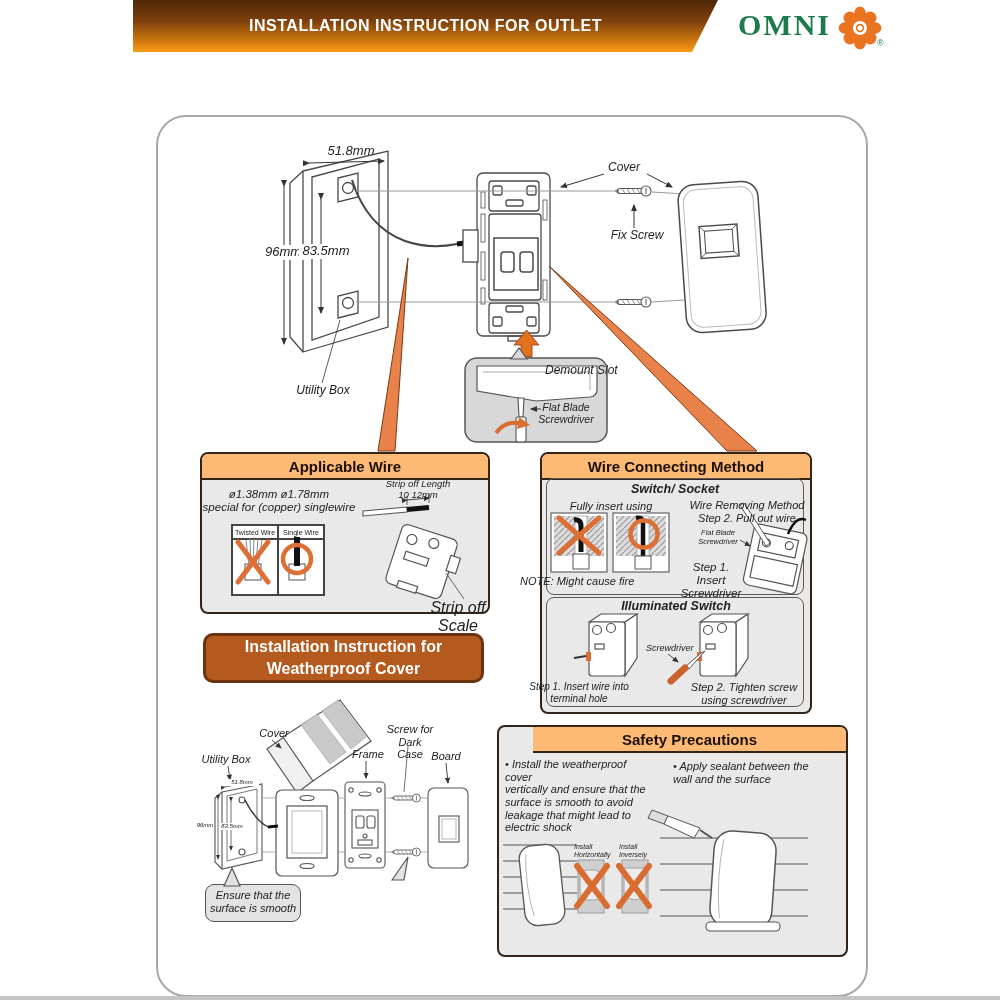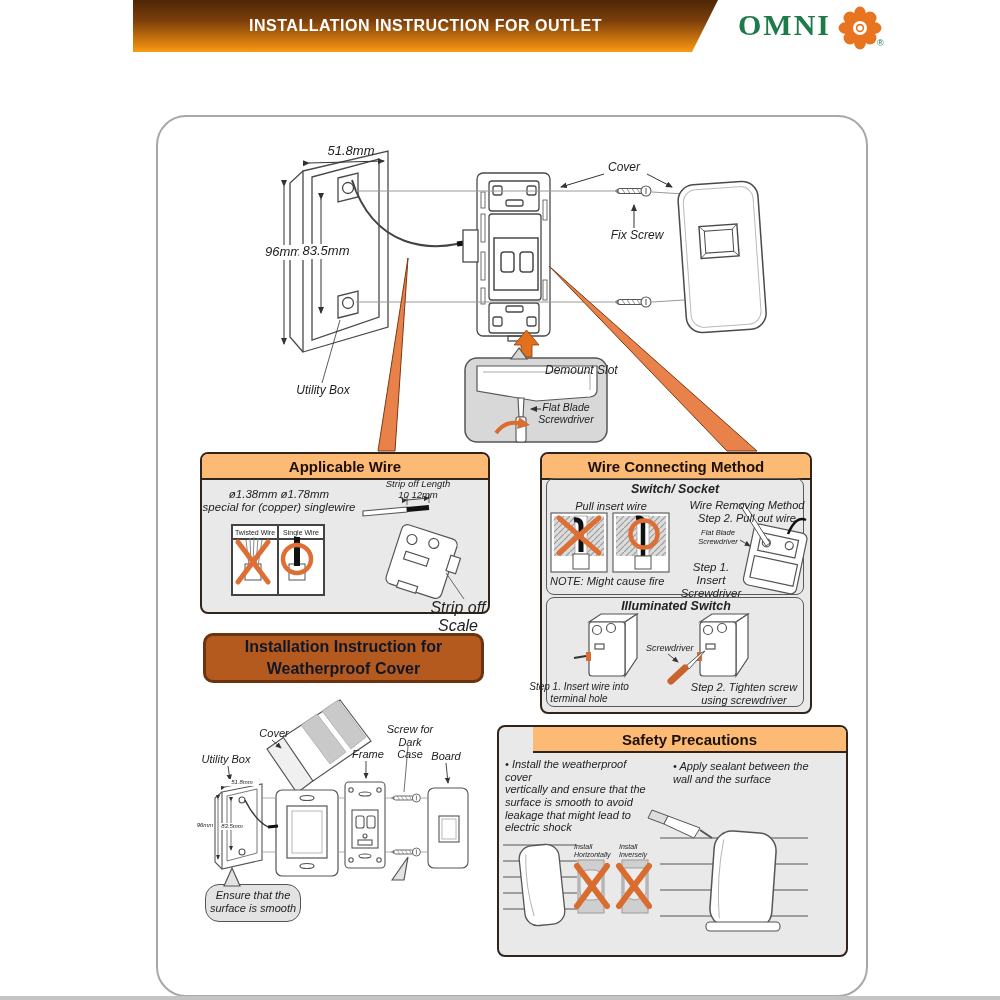--- a/index.html
+++ b/index.html
@@ -18,21 +18,21 @@
   
   .card{left:156px;top:115px;width:708px;height:878px;background:#fff;
         border:2px solid #a8a8a8;border-radius:30px;}
   .bottom-strip{left:0;top:996px;width:1000px;height:4px;background:#c4c4c4;}
   
   .panel{background:#e9e9e9;border:2px solid #33241a;border-radius:8px;overflow:hidden;}
   .panel-head{height:24px;background:#fdba74;border-bottom:2px solid #33241a;
               display:flex;align-items:center;justify-content:center;
               font-weight:bold;font-size:15px;color:#1c1008;}
   .innerbox{border:1.5px solid #5a5a5a;border-radius:8px;background:transparent;}
-  .wp-title{background:#b45a1e;border:3px solid #6b3310;border-radius:10px;color:#0f172a;
+  .wp-title{background:#b45a1e;border:3px solid #6b3310;border-radius:10px;color:#ffffff;
             font-weight:bold;font-size:16px;text-align:center;display:flex;
             align-items:center;justify-content:center;white-space:pre-line;line-height:1.35;}
   .bubble{background:#e3e3e3;border:1.5px solid #555;border-radius:9px;
           text-align:center;}
   
   .wtable{display:flex;flex-direction:column;border:1.2px solid #444;background:#fff;}
   .wtr{display:flex;flex:none;}
   .wth{width:44px;height:12px;border:0.8px solid #444;font-size:7px;display:flex;
        align-items:center;justify-content:center;background:#fff;}
   .wtd{width:44px;height:54px;border:0.8px solid #444;background:#fff;}
@@ -96,21 +96,21 @@
 
   <div class="abs wp-title" style="left:203px;top:633px;width:275px;height:44px;">Installation Instruction for
 Weatherproof Cover</div>
 
   <div class="abs panel" style="left:497px;top:725px;width:313px;height:228px;padding-left:34px;">
     <div class="panel-head">
       <span>Safety Precautions</span>
     </div>
   </div>
 
-  <div class="abs bubble" style="left:205px;top:884px;width:94px;height:36px;border-radius:14px;">
+  <div class="abs bubble" style="left:205px;top:884px;width:94px;height:36px;">
     <div class="lbl c" style="left:0;top:4px;width:94px;font-size:11px;">Ensure that the
 surface is smooth</div>
   </div>
 
   <svg class="overlay" width="1000" height="1000" viewBox="0 0 1000 1000">
     <defs>
       <marker id="ah" markerWidth="8" markerHeight="8" refX="6" refY="3" orient="auto">
         <path d="M0,0 L7,3 L0,6 Z" fill="#333"></path>
       </marker>
       <pattern id="hatch" patternUnits="userSpaceOnUse" width="6" height="6">
@@ -408,22 +408,22 @@
     <div class="lbl c" style="left:530px;top:401px;width:72px;font-size:10.5px;">Flat Blade
 Screwdriver</div>
 
     <div class="lbl c" style="left:200px;top:488px;width:158px;font-size:11.5px;">ø1.38mm  ø1.78mm
 special for (copper) singlewire</div>
     <div class="lbl c" style="left:377px;top:479px;width:82px;font-size:9.5px;">Strip off Length</div>
     <div class="lbl c" style="left:387px;top:490px;width:62px;font-size:9.5px;">10 12mm</div>
     <div class="lbl c" style="left:426px;top:599px;width:64px;font-size:16px;">Strip off Scale</div>
 
     <div class="lbl c b" style="left:600px;top:482px;width:150px;font-size:12.5px;">Switch/ Socket</div>
-    <div class="lbl c" style="left:568px;top:500px;width:86px;font-size:11px;">Pull insert wire</div>
-    <div class="lbl" style="left:550px;top:575px;width:126px;font-size:11px;">NOTE: Might cause fire</div>
+    <div class="lbl c" style="left:568px;top:500px;width:86px;font-size:11px;">Fully insert using</div>
+    <div class="lbl" style="left:520px;top:575px;width:126px;font-size:11px;">NOTE: Might cause fire</div>
     <div class="lbl c" style="left:688px;top:499px;width:118px;font-size:11px;">Wire Removing Method
 Step 2. Pull out wire</div>
     <div class="lbl c" style="left:694px;top:529px;width:48px;font-size:7.5px;">Flat Blade
 Screwdriver</div>
     <div class="lbl c" style="left:678px;top:561px;width:66px;font-size:11.5px;">Step 1. Insert
 Screwdriver</div>
     <div class="lbl c b" style="left:600px;top:599px;width:152px;font-size:12.5px;">Illuminated Switch</div>
     <div class="lbl" style="left:646px;top:643px;width:48px;font-size:9px;">Screwdriver</div>
     <div class="lbl c" style="left:524px;top:681px;width:110px;font-size:10px;">Step 1. Insert wire into
 terminal hole</div>

